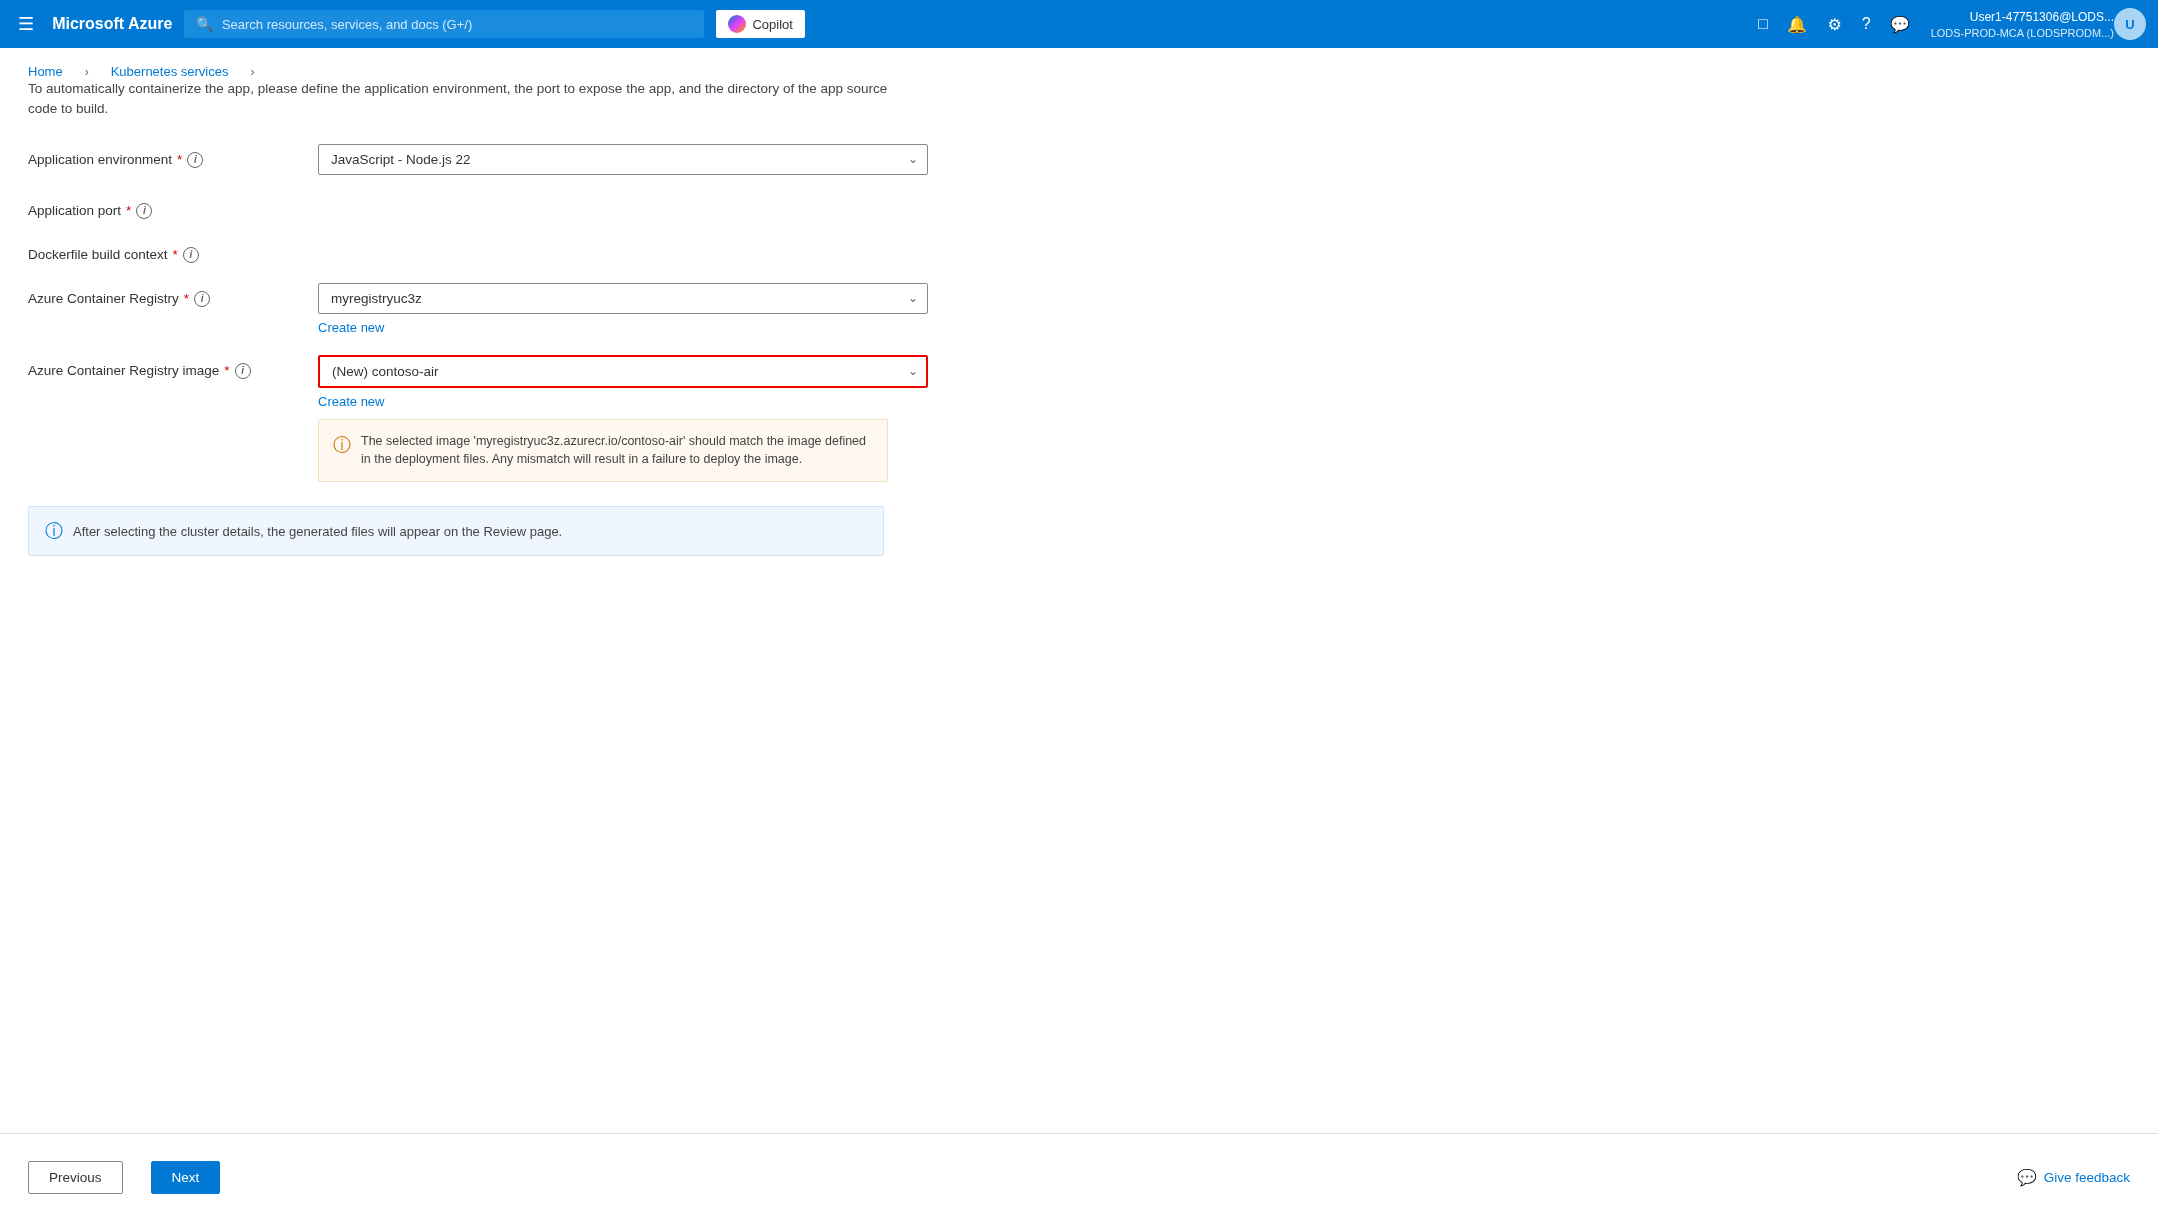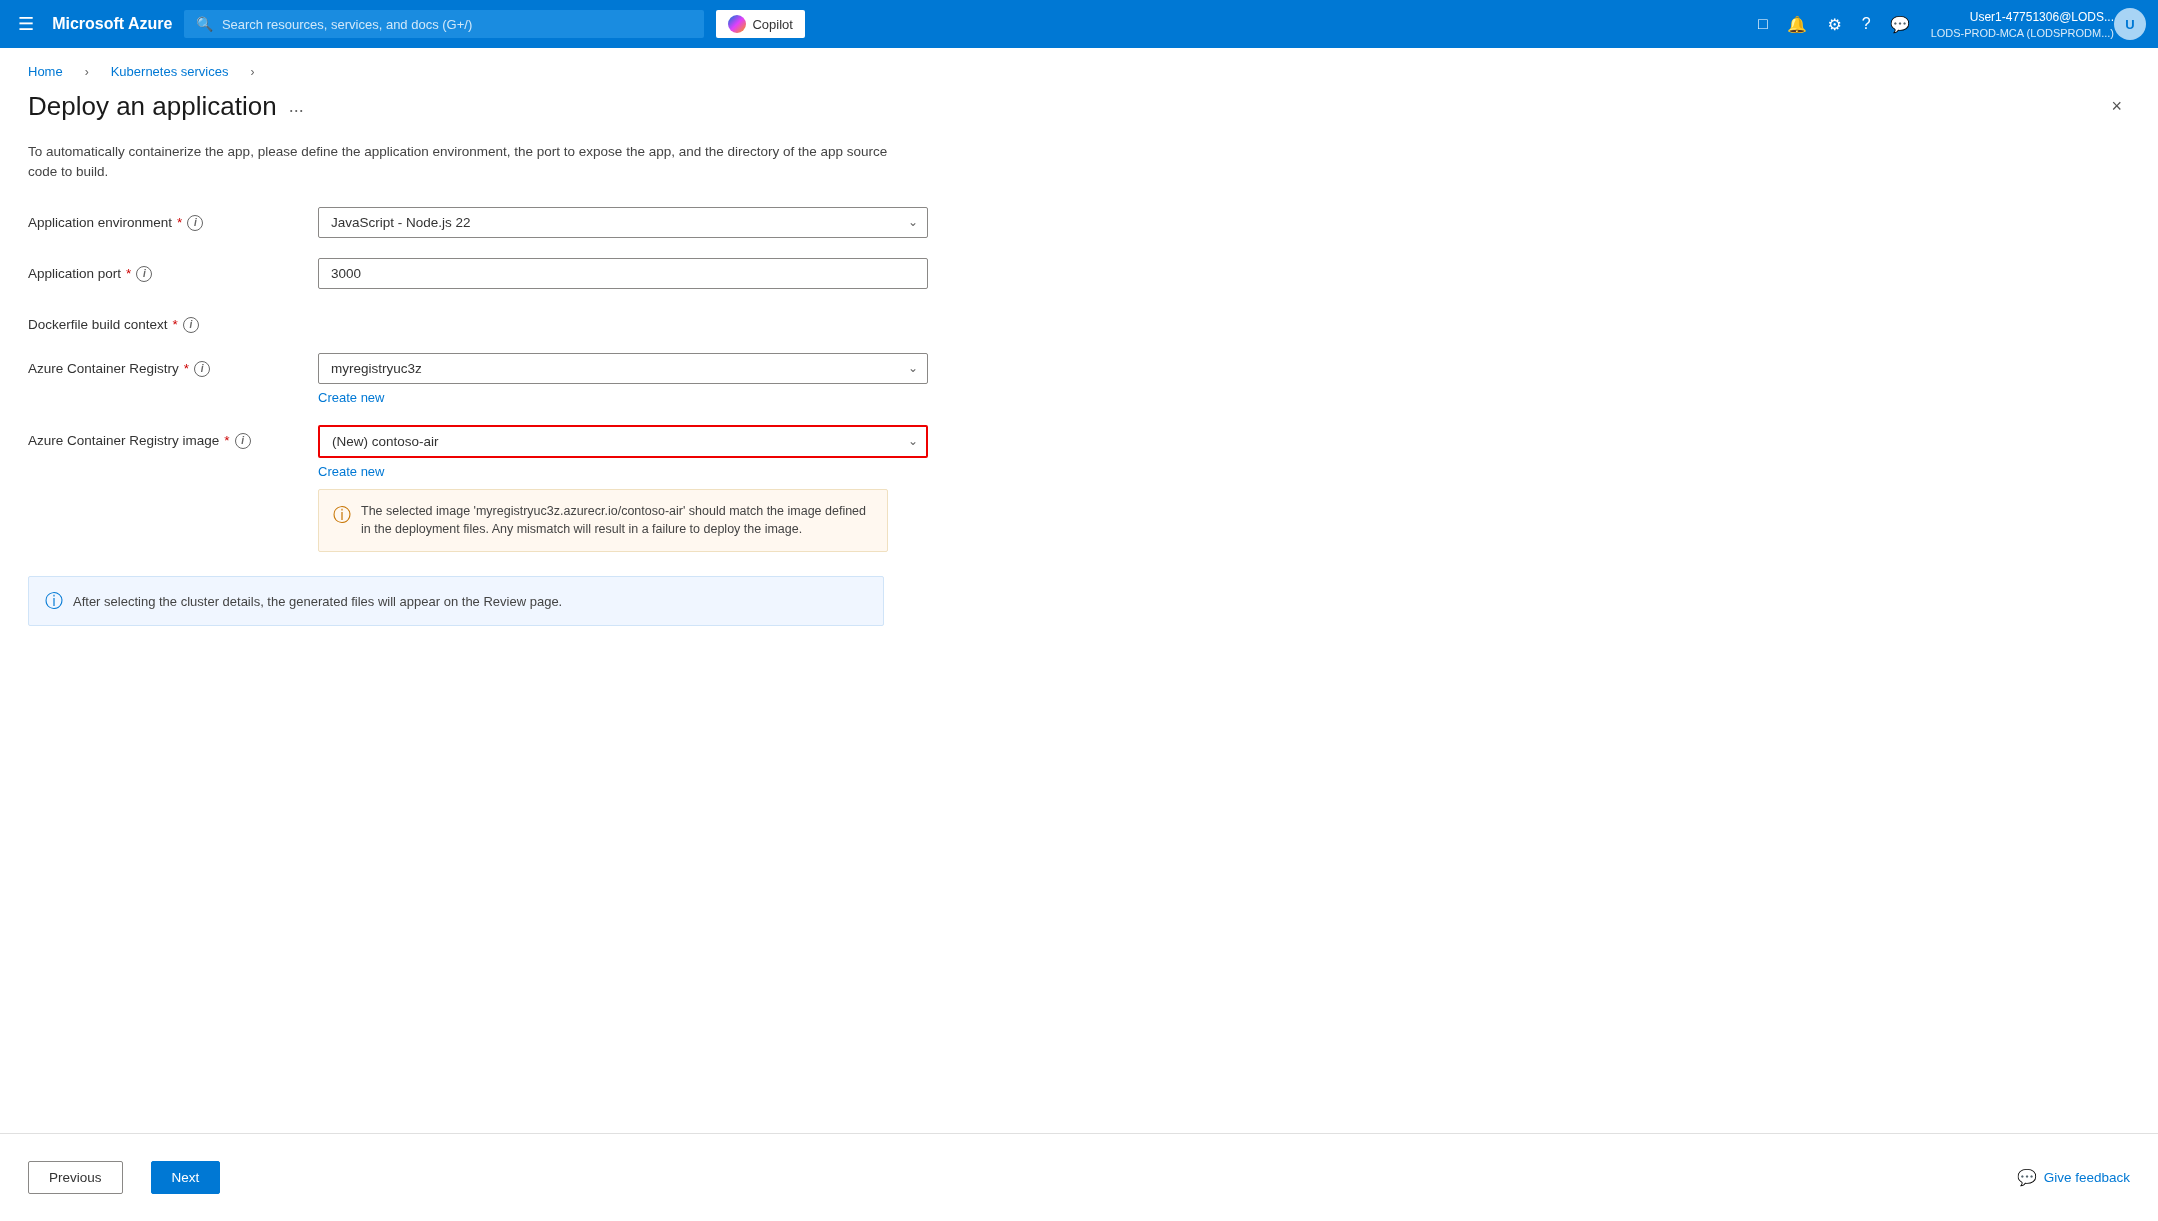--- a/index.html
+++ b/index.html
@@ -360,25 +360,20 @@
 
 <div class="main-container">
 
   <div class="breadcrumb">
     <a href="#">Home</a>
     <span class="sep">›</span>
     <a href="#">Kubernetes services</a>
     <span class="sep">›</span>
   </div>
 
-  <div class="page-title-row">
-    <h1 class="page-title">Deploy an application</h1>
-    <span class="page-title-dots">...</span>
-    <button class="close-btn">×</button>
-  </div>
 
   <div class="content-area">
 
     <p class="description-text">To automatically containerize the app, please define the application environment, the port to expose the app, and the directory of the app source code to build.</p>
 
     <div class="form-row">
       <div class="form-label">
         <span>Application environment</span>
         <span class="required-star"> *</span>
         <span class="info-icon">i</span>
@@ -387,23 +382,20 @@
         <select><option>JavaScript - Node.js 22</option><option>Python 3.11</option><option>Java 17</option><option>.NET 7</option></select>
         <span class="select-chevron">⌄</span>
       </div>
     </div>
 
     <div class="form-row">
       <div class="form-label">
         <span>Application port</span>
         <span class="required-star"> *</span>
         <span class="info-icon">i</span>
-      </div>
-      <div class="form-field">
-        <input type="text" class="form-input" value="3000" style="">
       </div>
     </div>
 
     <div class="form-row">
       <div class="form-label">
         <span>Dockerfile build context</span>
         <span class="required-star"> *</span>
         <span class="info-icon">i</span>
       </div>
     </div>

